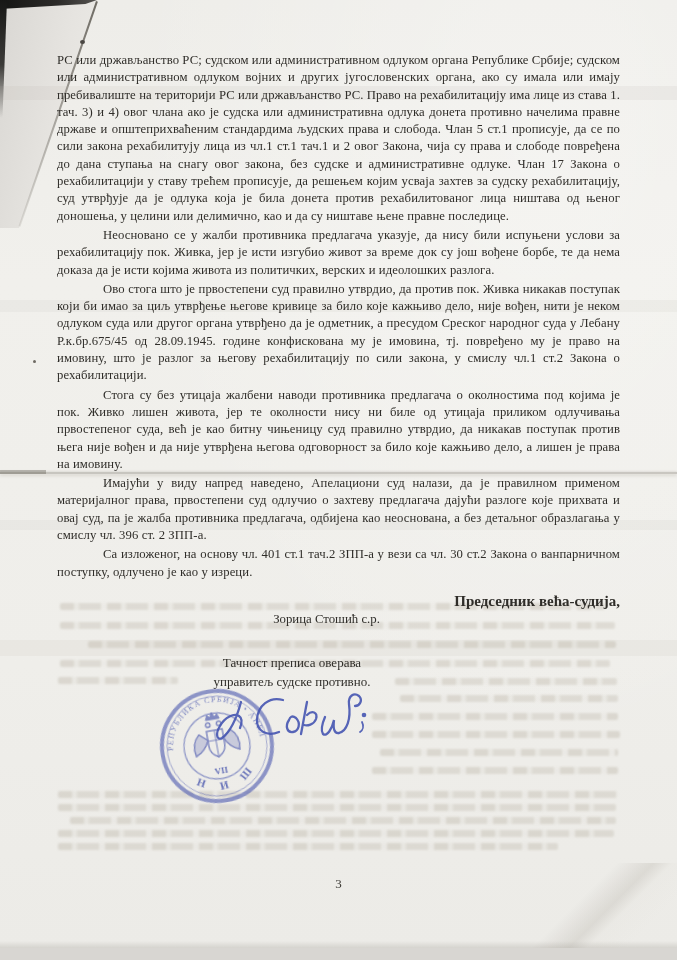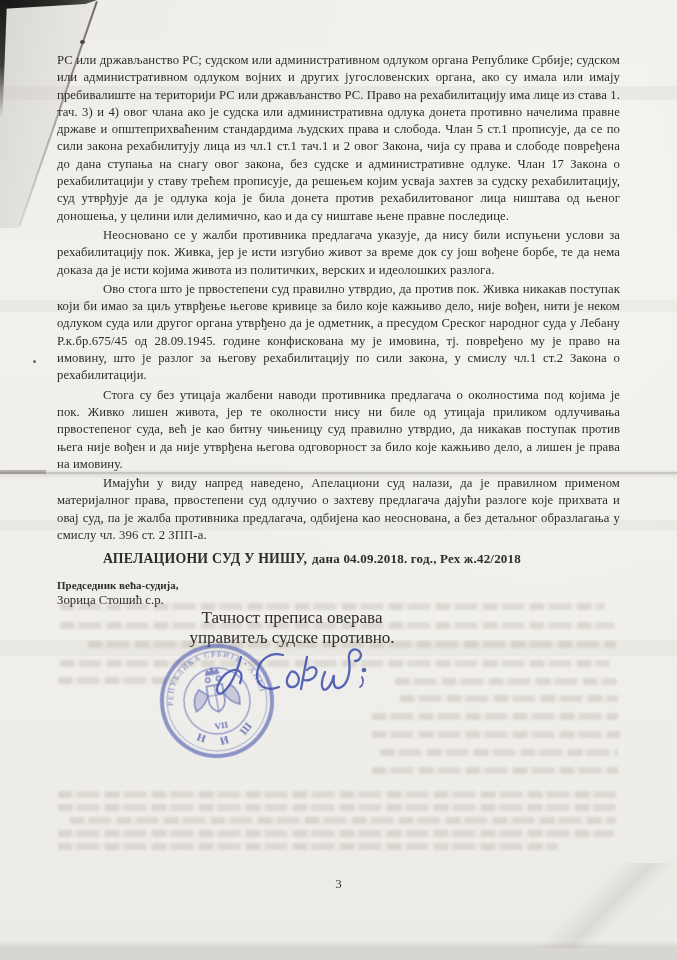--- a/index.html
+++ b/index.html
@@ -21,25 +21,25 @@
     text-align:justify;text-indent:46px;
     letter-spacing:.1px;
   }
   .content p.first{text-indent:0;}
   .court-line{
     margin-top:7px;padding-left:46px;
     font-weight:bold;font-size:13px;letter-spacing:.2px;
   }
   .court-line .cname{font-size:13.8px;}
   .court-line span + span{margin-left:5px;}
-  .president-title{margin-top:12px;text-align:left;font-weight:bold;font-size:11px;}
-  .president-name{margin-top:2px;text-align:left;font-size:12.8px;padding-right:24px;}
+  .president-title{margin-top:12px;text-align:right;font-weight:bold;font-size:15px;}
+  .president-name{margin-top:2px;text-align:center;font-size:12.8px;padding-right:24px;}
   .certify{
-    margin-left:118px;width:234px;
-    text-align:center;font-size:17px;line-height:19.5px;
+    margin-top:26px;margin-left:118px;width:234px;
+    text-align:center;font-size:13px;line-height:19.5px;
   }
   .stamp-wrap{position:relative;height:160px;}
   .stamp-svg{position:absolute;left:80px;top:-8px;}
   .page-number{
     position:absolute;left:0;top:876px;width:677px;
     text-align:center;font-size:13px;color:#3a3833;
   }
   
   .band{position:absolute;left:0;width:677px;pointer-events:none;}
   .fold-region{
@@ -123,24 +123,22 @@
   <div class="bleed" style="left:70px;top:817px;width:546px;"></div>
   <div class="bleed" style="left:58px;top:830px;width:556px;"></div>
   <div class="bleed" style="left:58px;top:843px;width:500px;"></div>
 
   <div class="content">
     <p class="first">РС или држављанство РС; судском или административном одлуком органа Републике Србије; судском или административном одлуком војних и других југословенских органа, ако су имала или имају пребивалиште на територији РС или држављанство РС. Право на рехабилитацију има лице из става 1. тач. 3) и 4) овог члана ако је судска или административна одлука донета противно начелима правне државе и општеприхваћеним стандардима људских права и слобода. Члан 5 ст.1 прописује, да се по сили закона рехабилитују лица из чл.1 ст.1 тач.1 и 2 овог Закона, чија су права и слободе повређена до дана ступања на снагу овог закона, без судске и административне одлуке. Члан 17 Закона о рехабилитацији у ставу трећем прописује, да решењем којим усваја захтев за судску рехабилитацију, суд утврђује да је одлука која је била донета против рехабилитованог лица ништава од њеног доношења, у целини или делимично, као и да су ништаве њене правне последице.</p>
     <p>Неосновано се у жалби противника предлагача указује, да нису били испуњени услови за рехабилитацију пок. Живка, јер је исти изгубио живот за време док су још вођене борбе, те да нема доказа да је исти којима живота из политичких, верских и идеолошких разлога.</p>
     <p>Ово стога што је првостепени суд правилно утврдио, да против пок. Живка никакав поступак који би имао за циљ утврђење његове кривице за било које кажњиво дело, није вођен, нити је неком одлуком суда или другог органа утврђено да је одметник, а пресудом Среског народног суда у Лебану Р.к.бр.675/45 од 28.09.1945. године конфискована му је имовина, тј. повређено му је право на имовину, што је разлог за његову рехабилитацију по сили закона, у смислу чл.1 ст.2 Закона о рехабилитацији.</p>
     <p>Стога су без утицаја жалбени наводи противника предлагача о околностима под којима је пок. Живко лишен живота, јер те околности нису ни биле од утицаја приликом одлучивања првостепеног суда, већ је као битну чињеницу суд правилно утврдио, да никакав поступак против њега није вођен и да није утврђена његова одговорност за било које кажњиво дело, а лишен је права на имовину.</p>
     <p>Имајући у виду напред наведено, Апелациони суд налази, да је правилном применом материјалног права, првостепени суд одлучио о захтеву предлагача дајући разлоге које прихвата и овај суд, па је жалба противника предлагача, одбијена као неоснована, а без детаљног образлагања у смислу чл. 396 ст. 2 ЗПП-а.</p>
+    <p>Са изложеног, на основу чл. 401 ст.1 тач.2 ЗПП-а у вези са чл. 30 ст.2 Закона о ванпарничном поступку, одлучено је као у изреци.</p>
 
-    <div class="court-line">
-      <span class="cname">АПЕЛАЦИОНИ СУД У НИШУ,</span><span>дана 04.09.2018. год., Рех ж.42/2018</span>
-    </div>
 
     <div class="president-title">Председник  већа-судија,</div>
     <div class="president-name">Зорица Стошић с.р.</div>
 
     <div class="certify">
       <div>Тачност преписа оверава</div>
       <div>управитељ судске противно.</div>
     </div>
 
     <div class="stamp-wrap">

